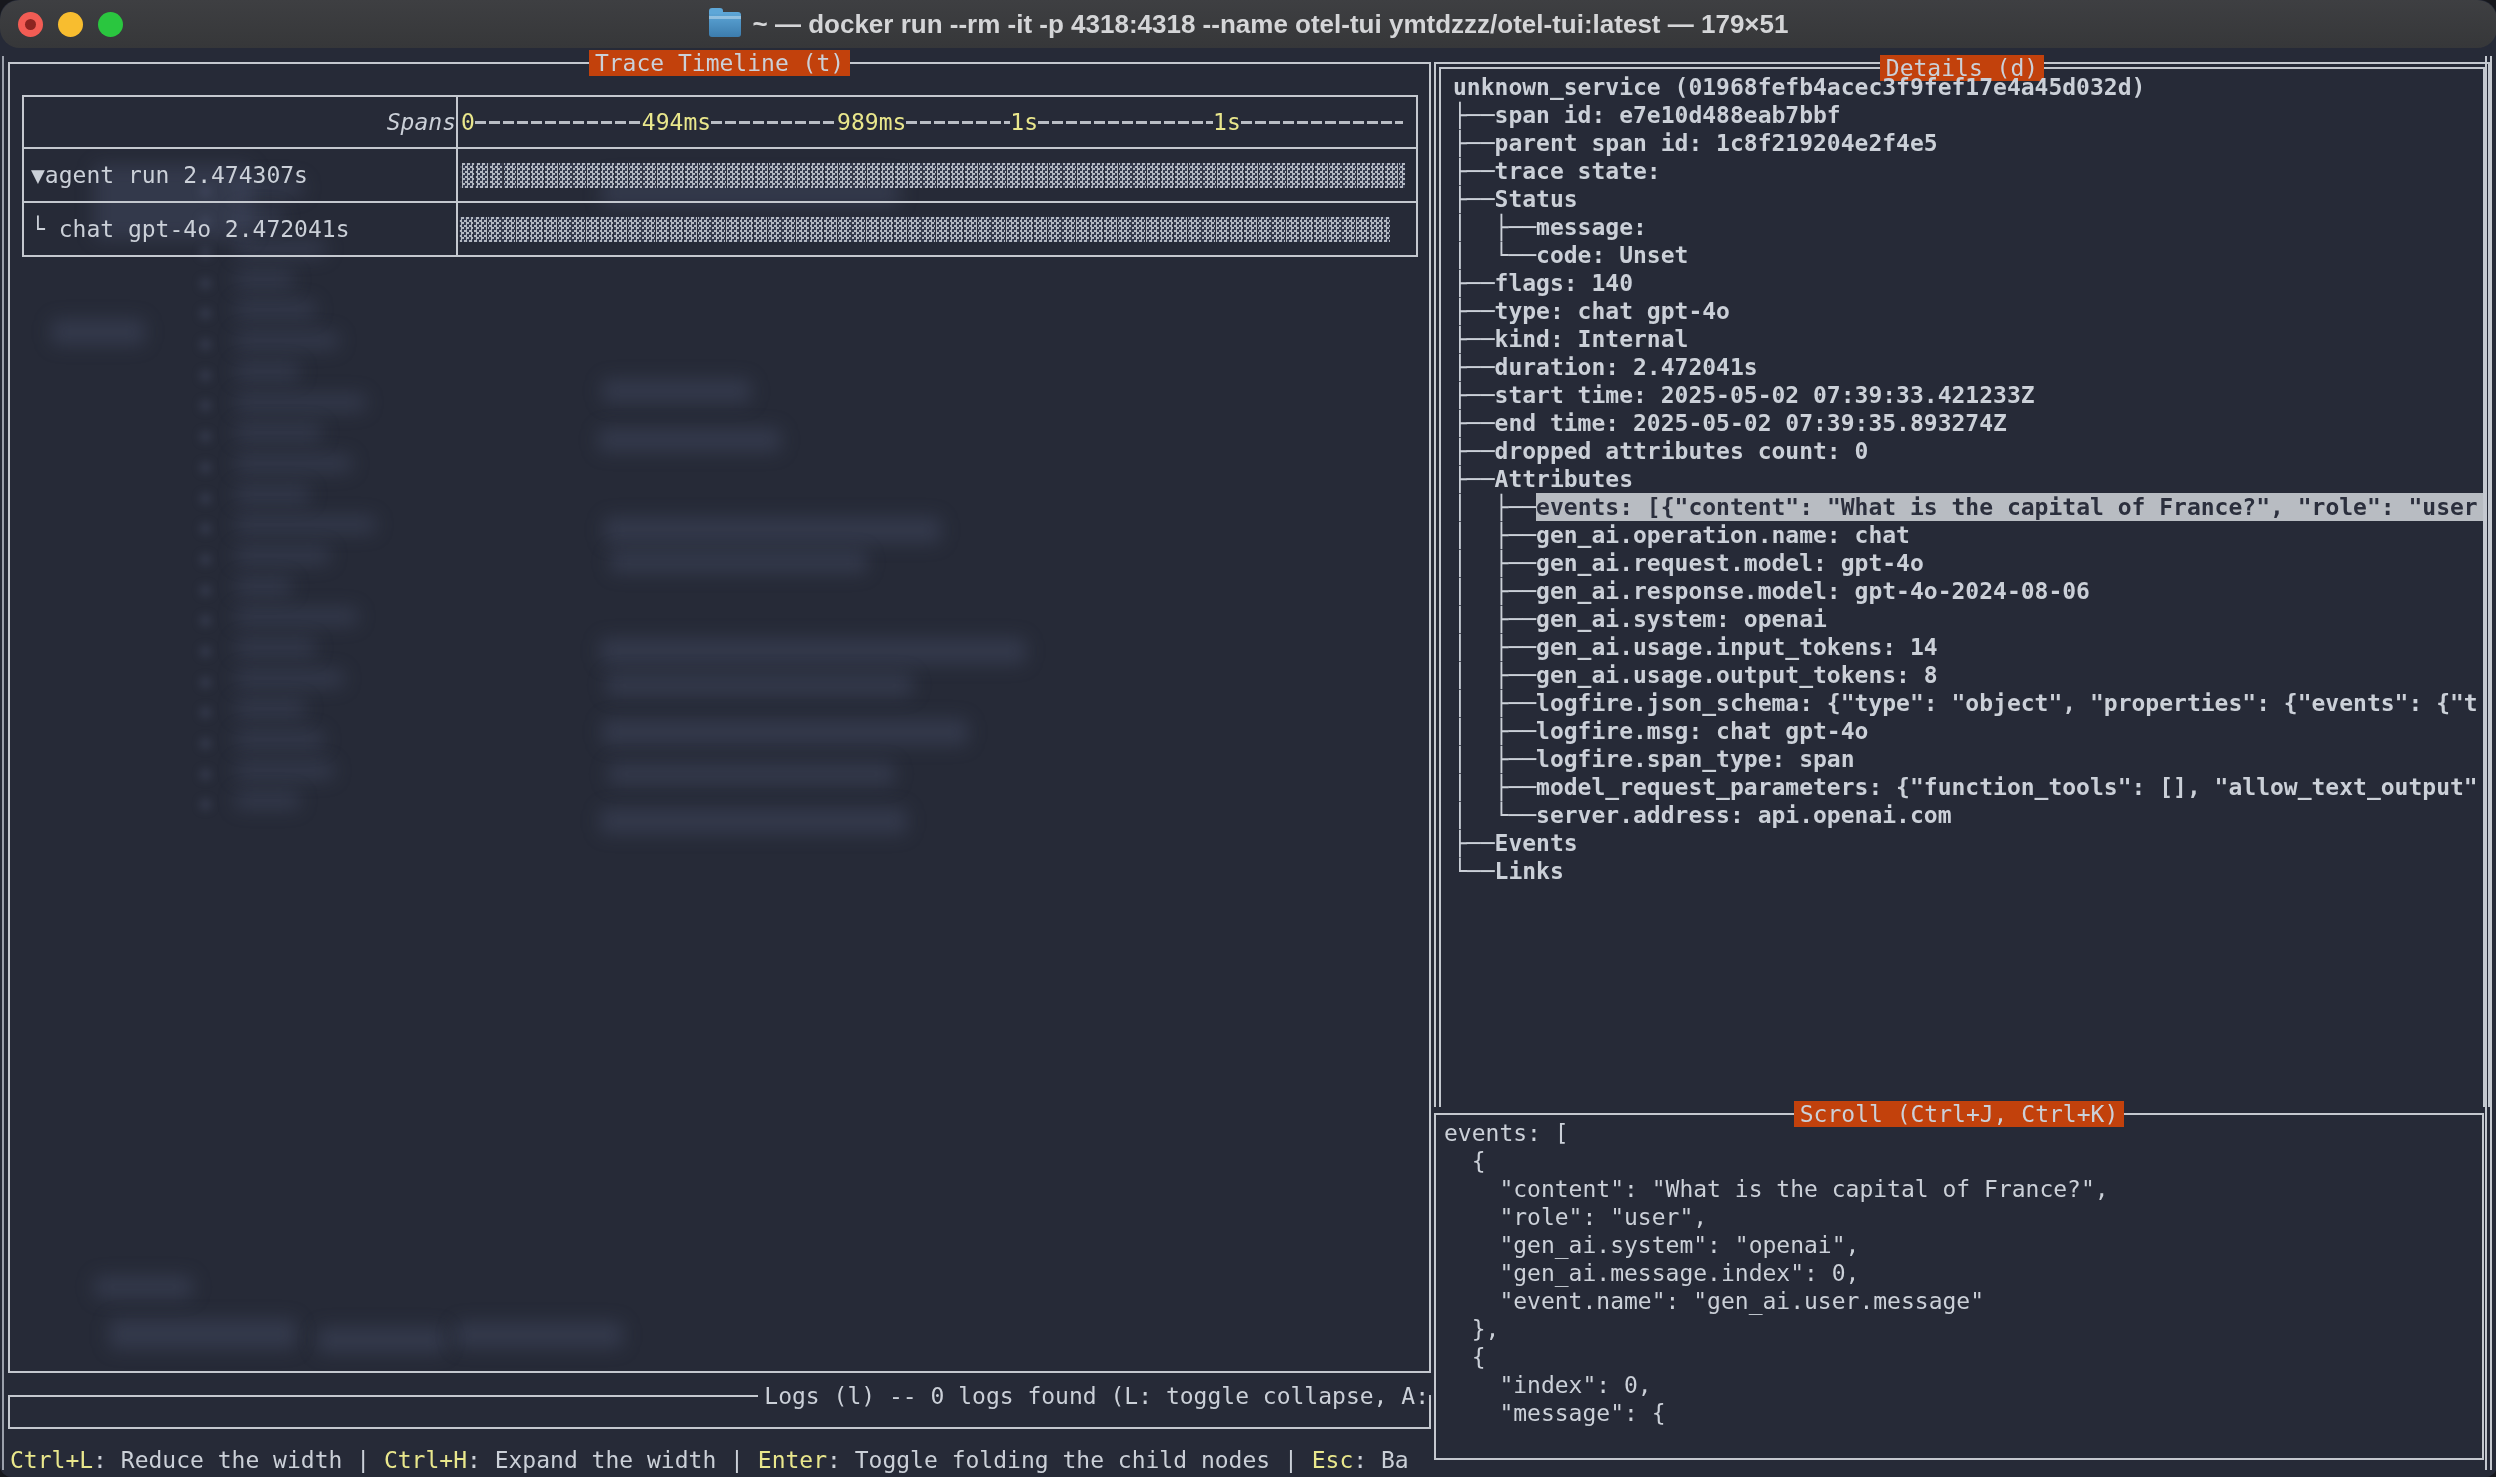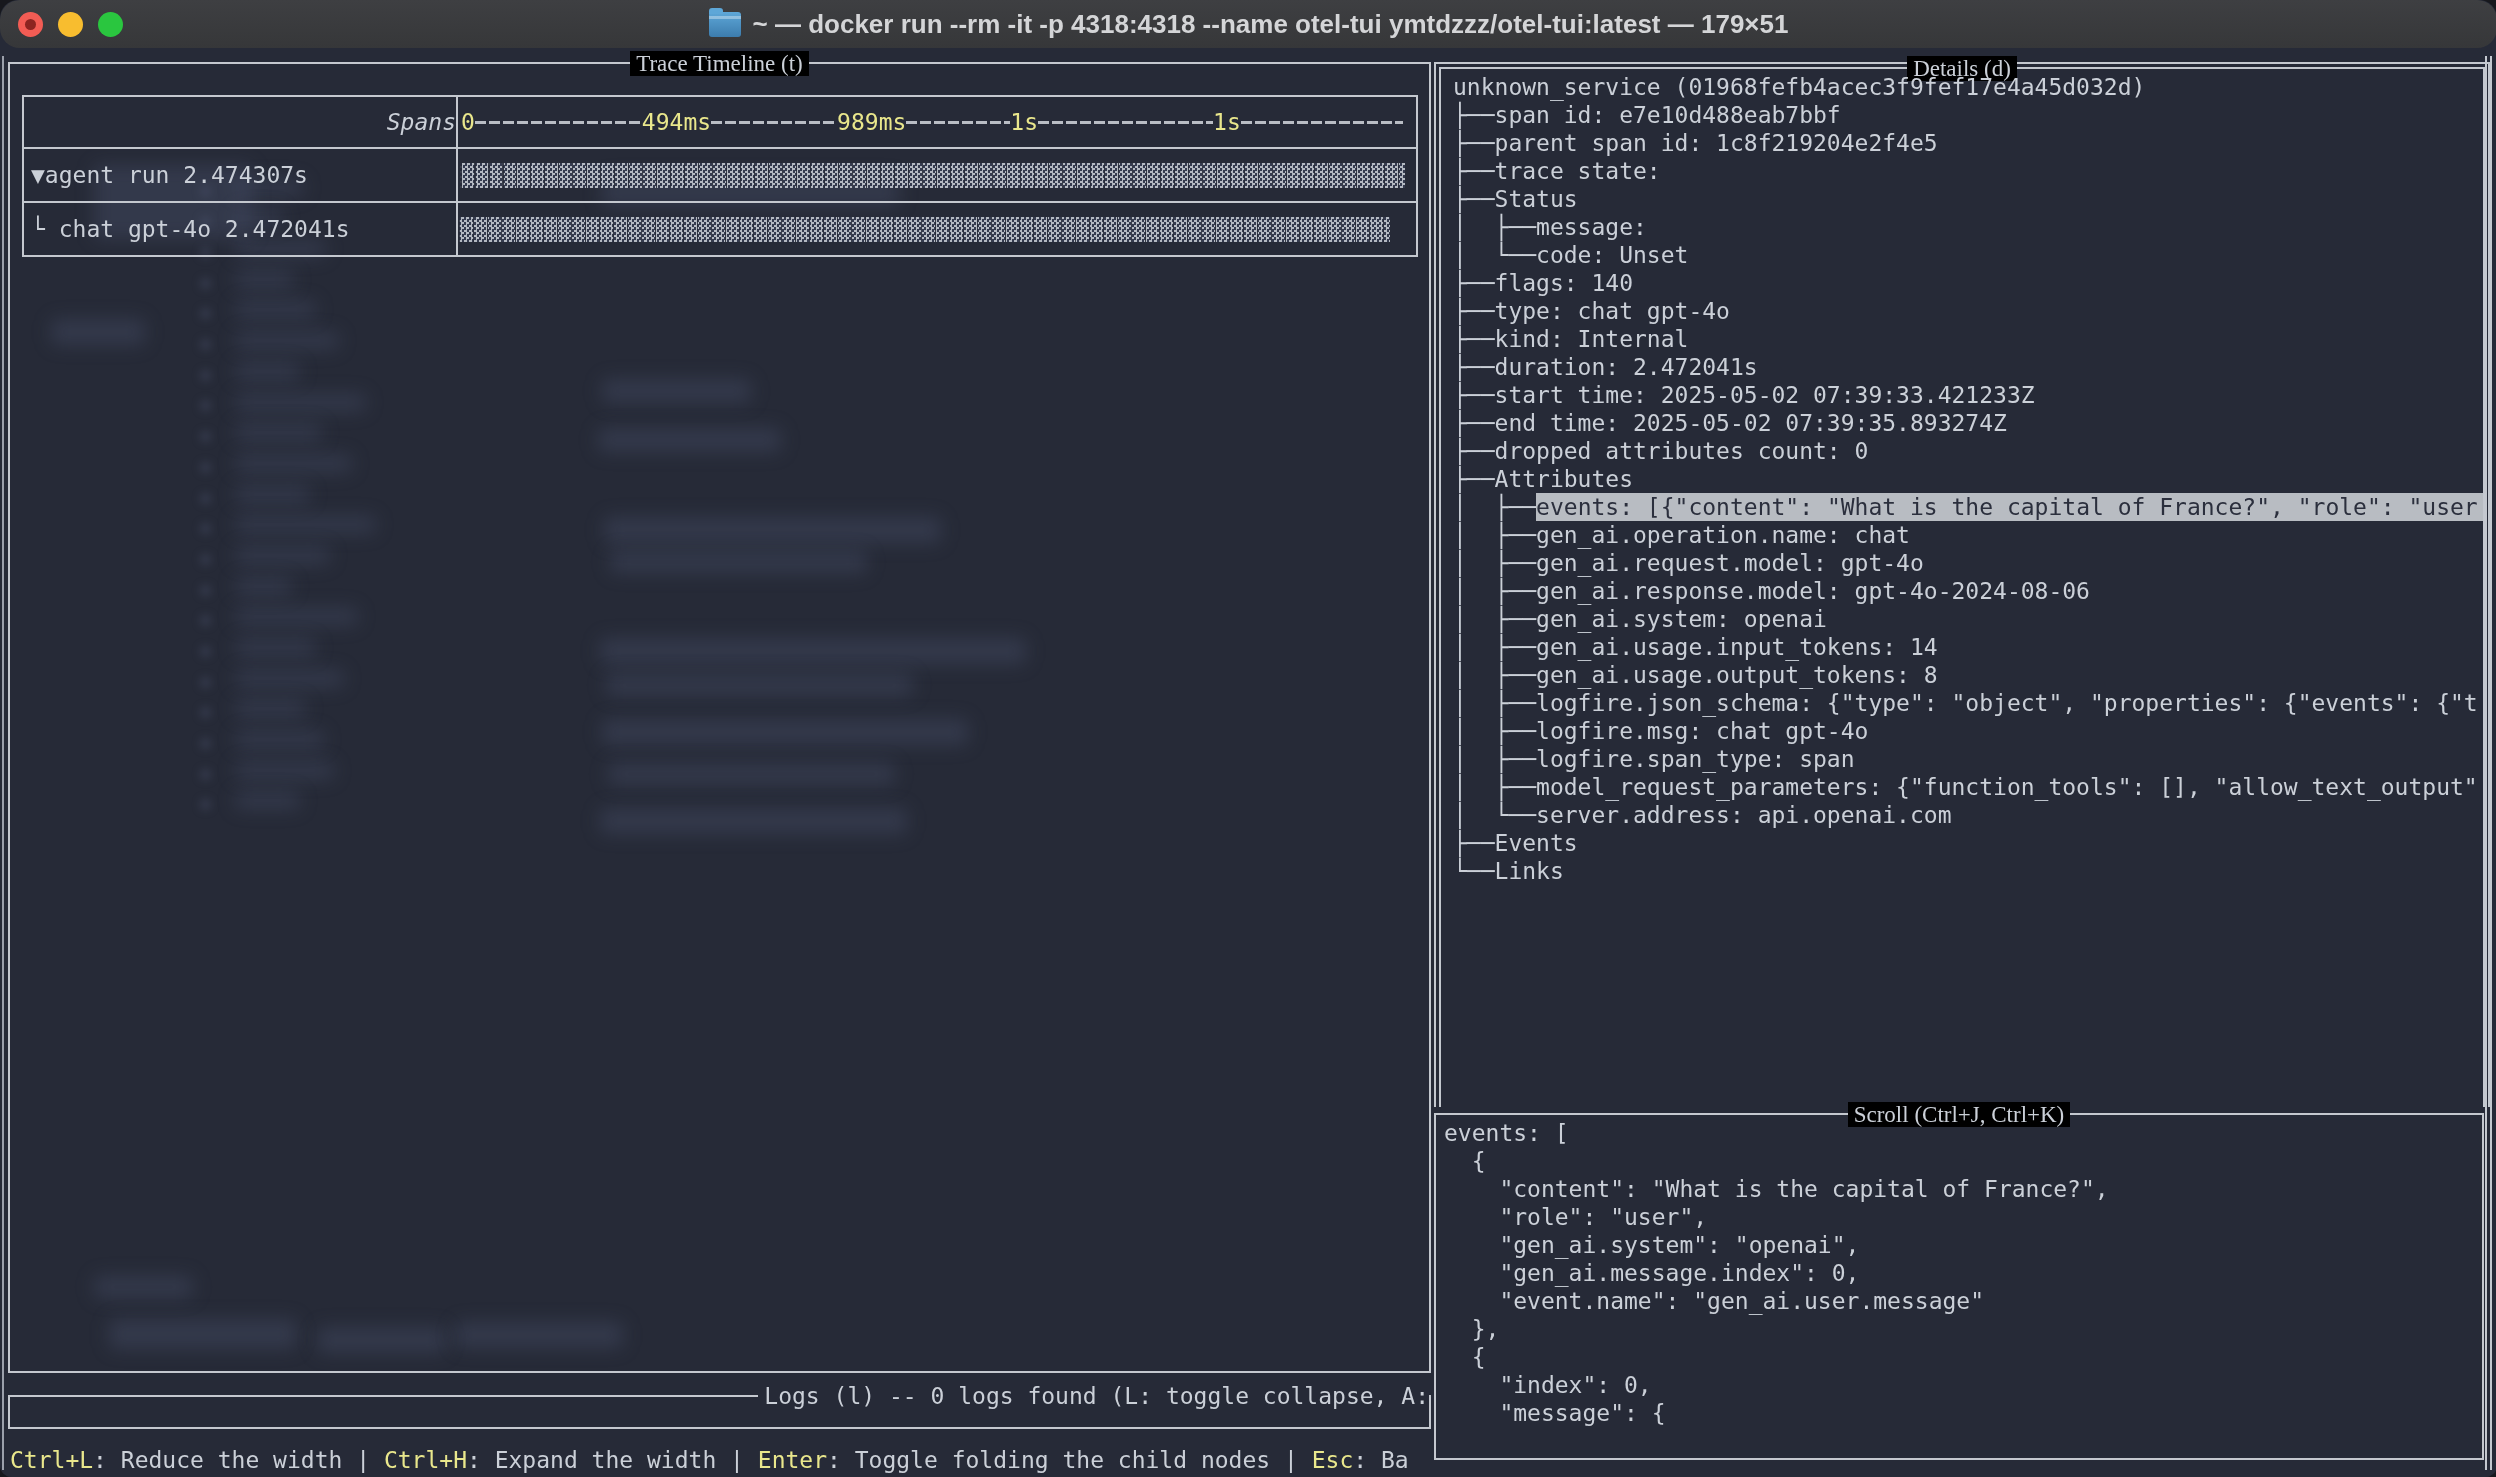--- a/index.html
+++ b/index.html
@@ -26,21 +26,21 @@
   
   .terminal{position:absolute;left:0;top:48px;width:2497px;height:1430px;background:#262a37;
     font-family:"DejaVu Sans Mono",monospace;font-size:23px;color:#cbd0d8;overflow:hidden;}
 
   .ghost-layer{position:absolute;left:0;top:0;width:1426px;height:1430px;z-index:0;pointer-events:none;}
   .ghost{position:absolute;background:rgba(82,92,124,.30);border-radius:6px;filter:blur(9px);}
   .ghost.dot{border-radius:3px;background:rgba(96,106,140,.35);filter:blur(5px);}
 
   .panel{position:absolute;border:2px solid #c4c8cf;z-index:1;}
   .panel-title{position:absolute;top:-16px;left:0;right:0;text-align:center;height:30px;line-height:30px;pointer-events:none;white-space:nowrap;}
-  .panel-title>span{background:#000000;padding:0 6px;font-family:Liberation Serif, serif;}
+  .panel-title>span{background:#c2410c;padding:0 6px;}
   .title-right{position:absolute;top:-16px;right:0;height:30px;line-height:30px;background:#262a37;
     padding-left:6px;max-width:96%;overflow:hidden;white-space:nowrap;pointer-events:none;}
 
   
   .edge-left{position:absolute;left:2px;top:8px;height:1414px;width:0;border-left:2px solid #9ba0ab;z-index:0;}
   .edge-right{position:absolute;left:2485px;top:8px;height:1414px;width:0;border-left:7px double #c4c8cf;z-index:2;}
 
   
   .timeline-panel{left:8px;top:14px;width:1419px;height:1307px;background:transparent;}
   .spans-table{position:absolute;left:12px;top:31px;width:1392px;border:2px solid #c4c8cf;}
@@ -66,21 +66,21 @@
 
   
   .keybar{position:absolute;left:10px;top:1396px;width:1422px;height:32px;line-height:32px;
     white-space:nowrap;overflow:hidden;z-index:1;}
   .kb-key{color:#e9e78c;}
   .kb-desc,.kb-sep{color:#cbd0d8;}
 
   
   .details-panel{left:1434px;top:14px;width:1042px;height:1038px;border:7px double #c4c8cf;border-bottom:none;}
   .details-tree{position:absolute;left:12px;top:4px;right:0;bottom:0;overflow:hidden;}
-  .dline{height:28px;line-height:28px;white-space:pre;overflow:hidden;}
+  .dline{height:28px;line-height:28px;white-space:pre;overflow:hidden;font-weight:bold;}
   .dline.hl-line{display:flex;}
   .hl{background:#b8bcc2;color:#2b2f3d;flex:1;white-space:pre;overflow:hidden;}
 
   
   .scroll-panel{left:1434px;top:1065px;width:1046px;height:343px;}
   .scroll-json{position:absolute;left:8px;top:4px;right:4px;bottom:2px;margin:0;
     font-family:"DejaVu Sans Mono",monospace;font-size:23px;line-height:28px;color:#cbd0d8;
     white-space:pre;overflow:hidden;}
 </style>
 </head>

